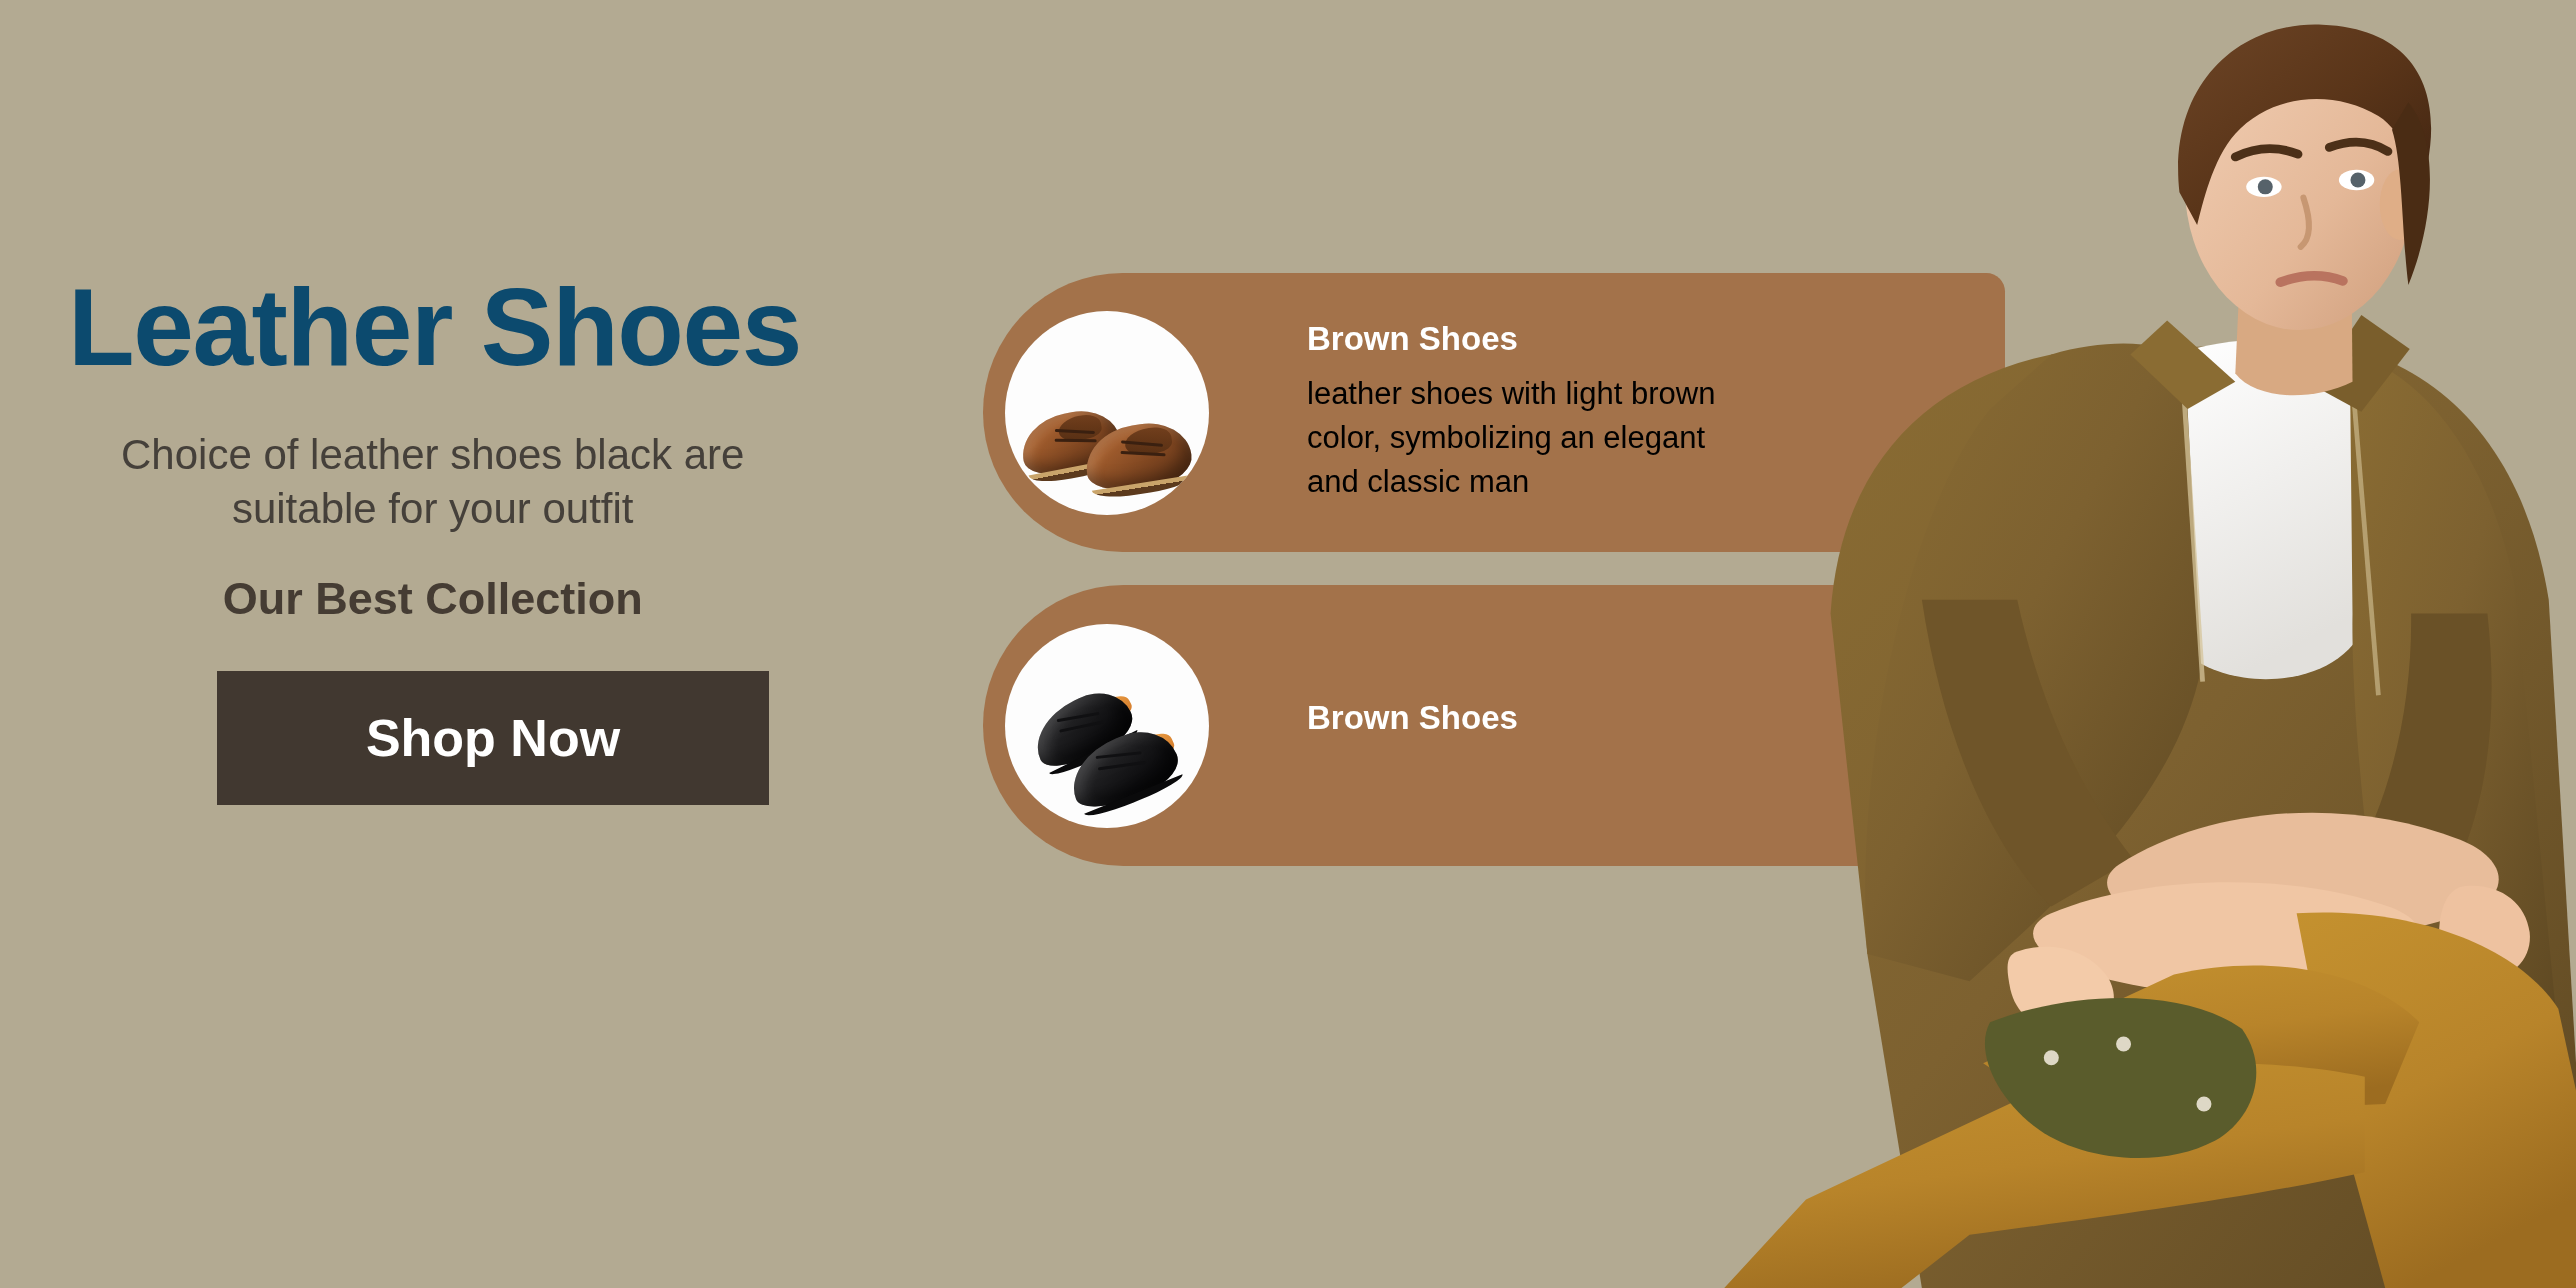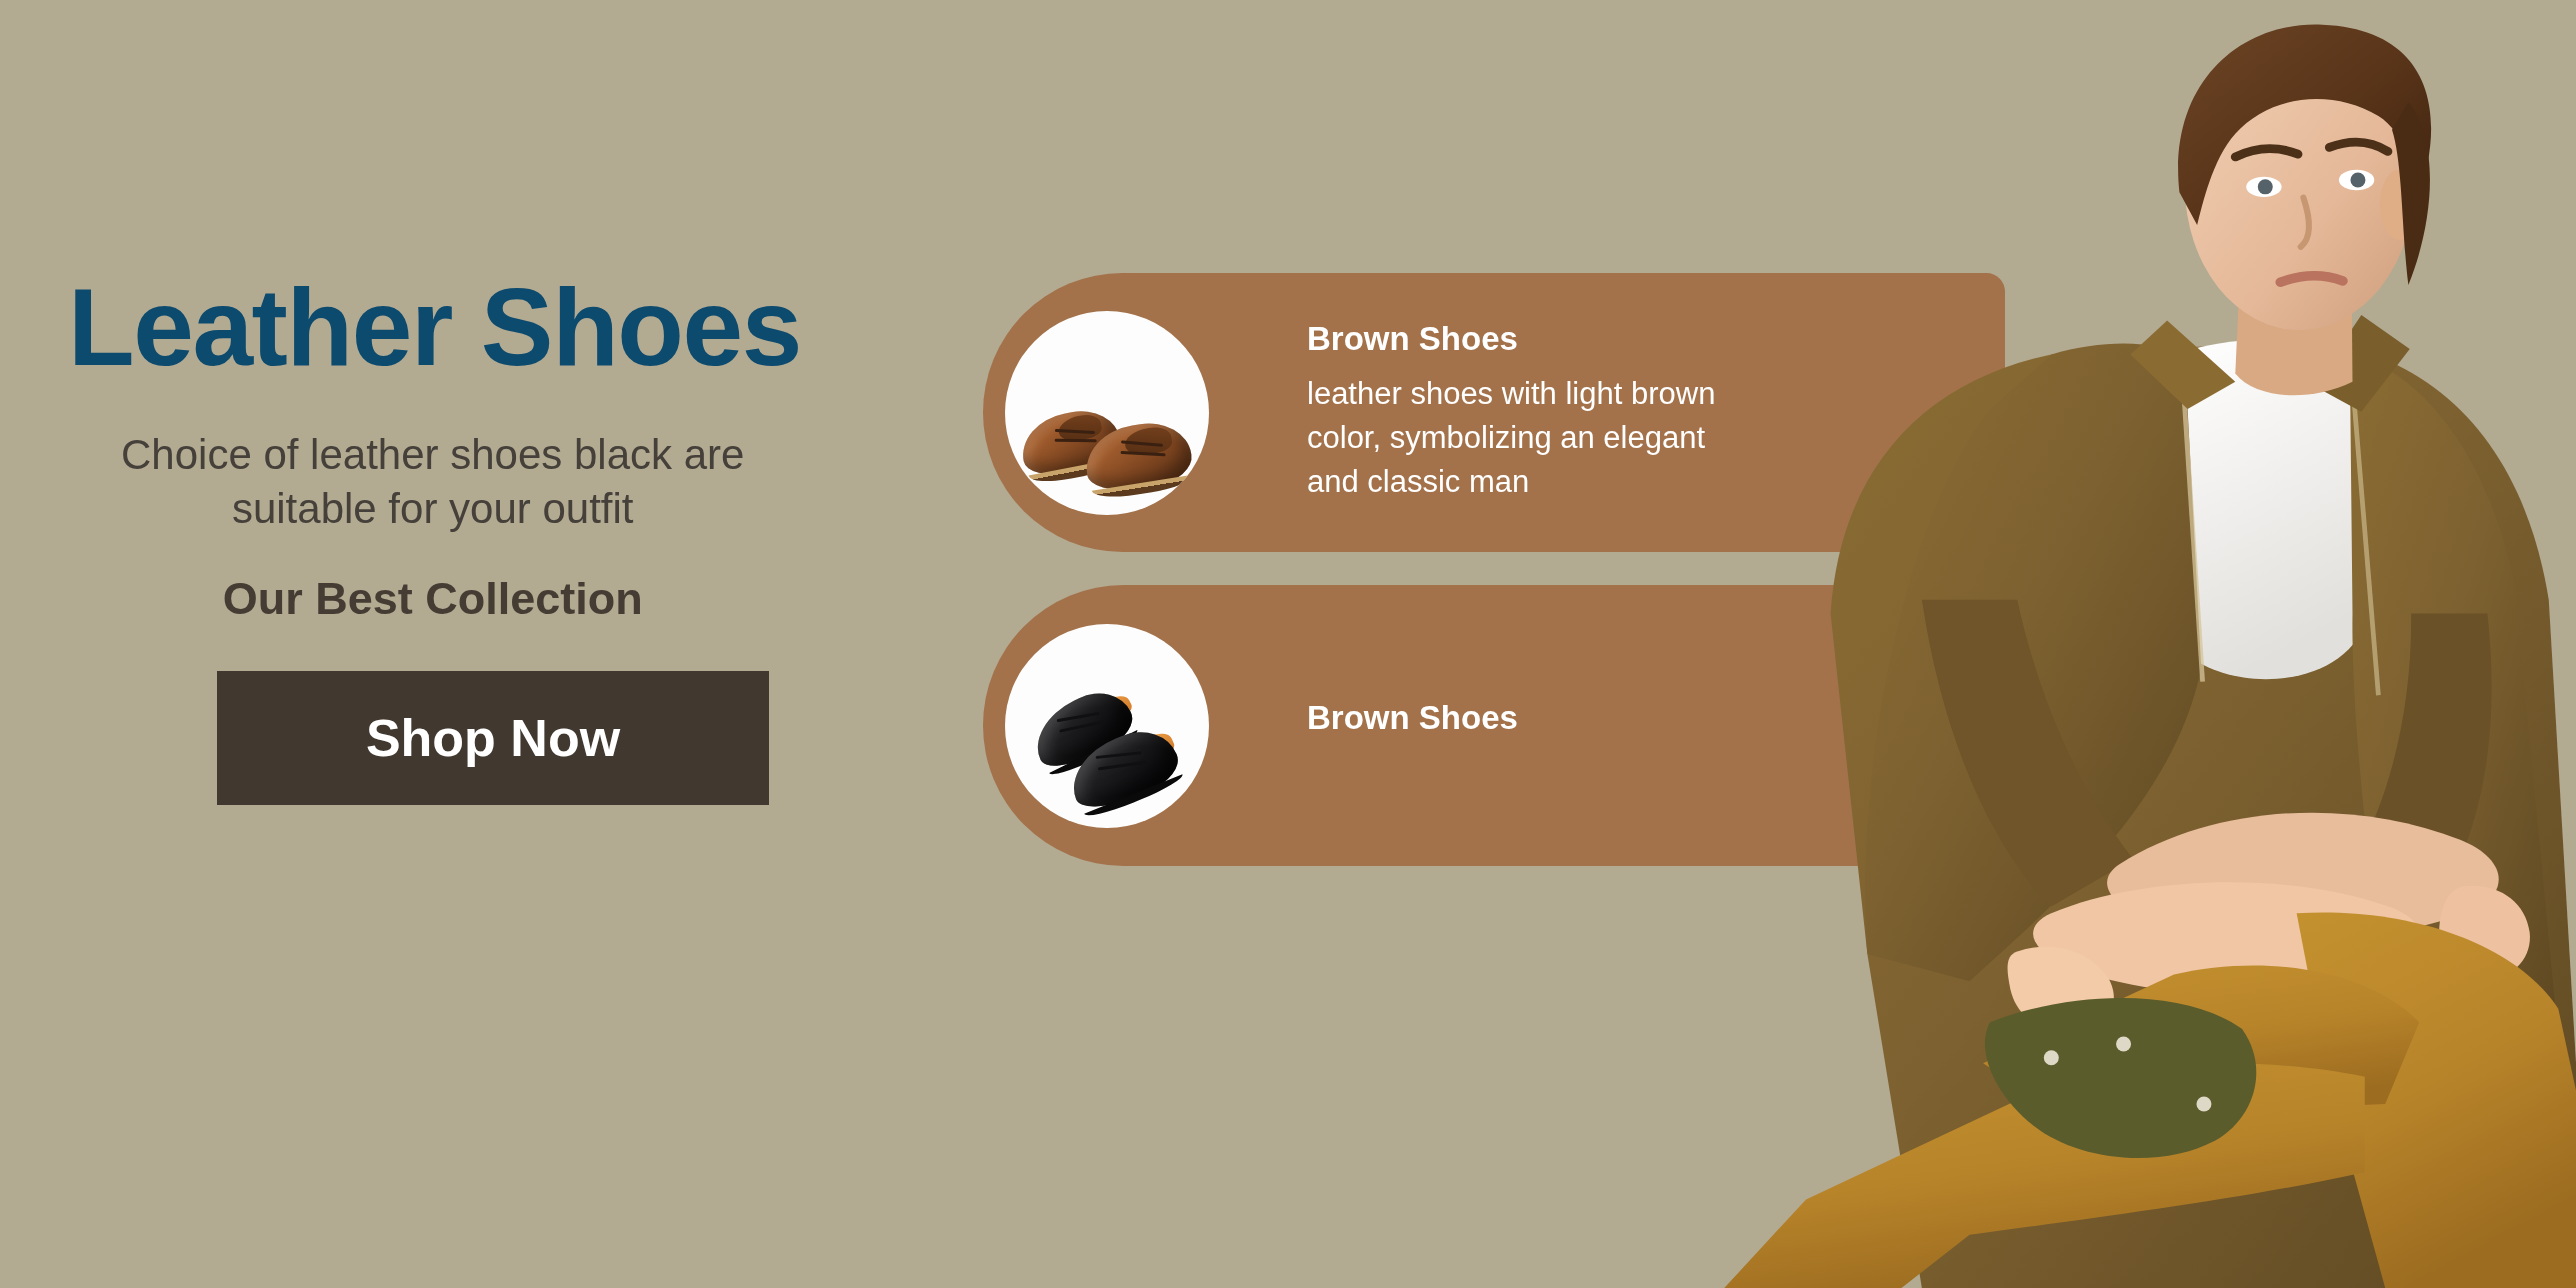--- a/index.html
+++ b/index.html
@@ -132,21 +132,21 @@
   
   .card-body { margin-left:98px; }
   .card-title {
     color:#ffffff;
     font-size:33px;
     font-weight:700;
     line-height:1.1;
     margin-bottom:15px;
   }
   .card-desc {
-    color:#ffffff;
+    color:#000000;
     font-size:31px;
     font-weight:400;
     line-height:1.42;
     white-space:pre-line;
   }
 
   
   .model {
     position:absolute;
     right:0; bottom:0;

